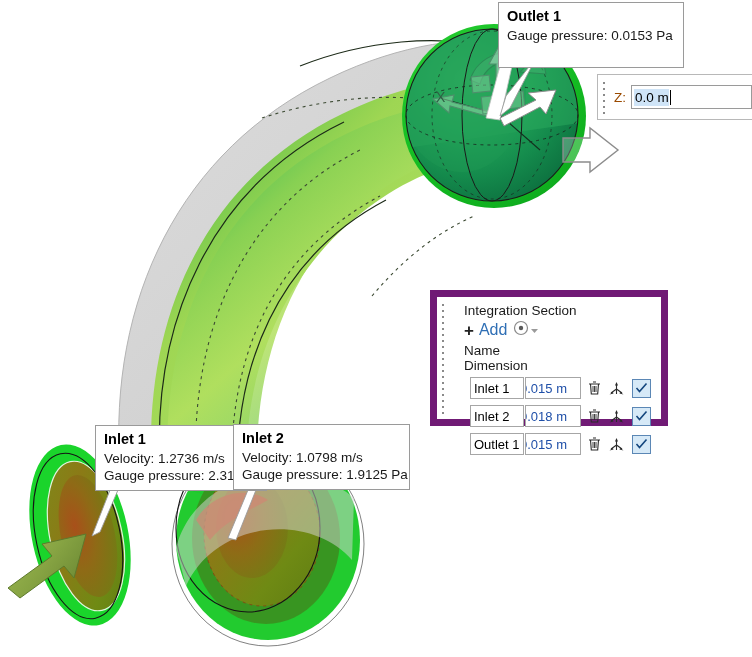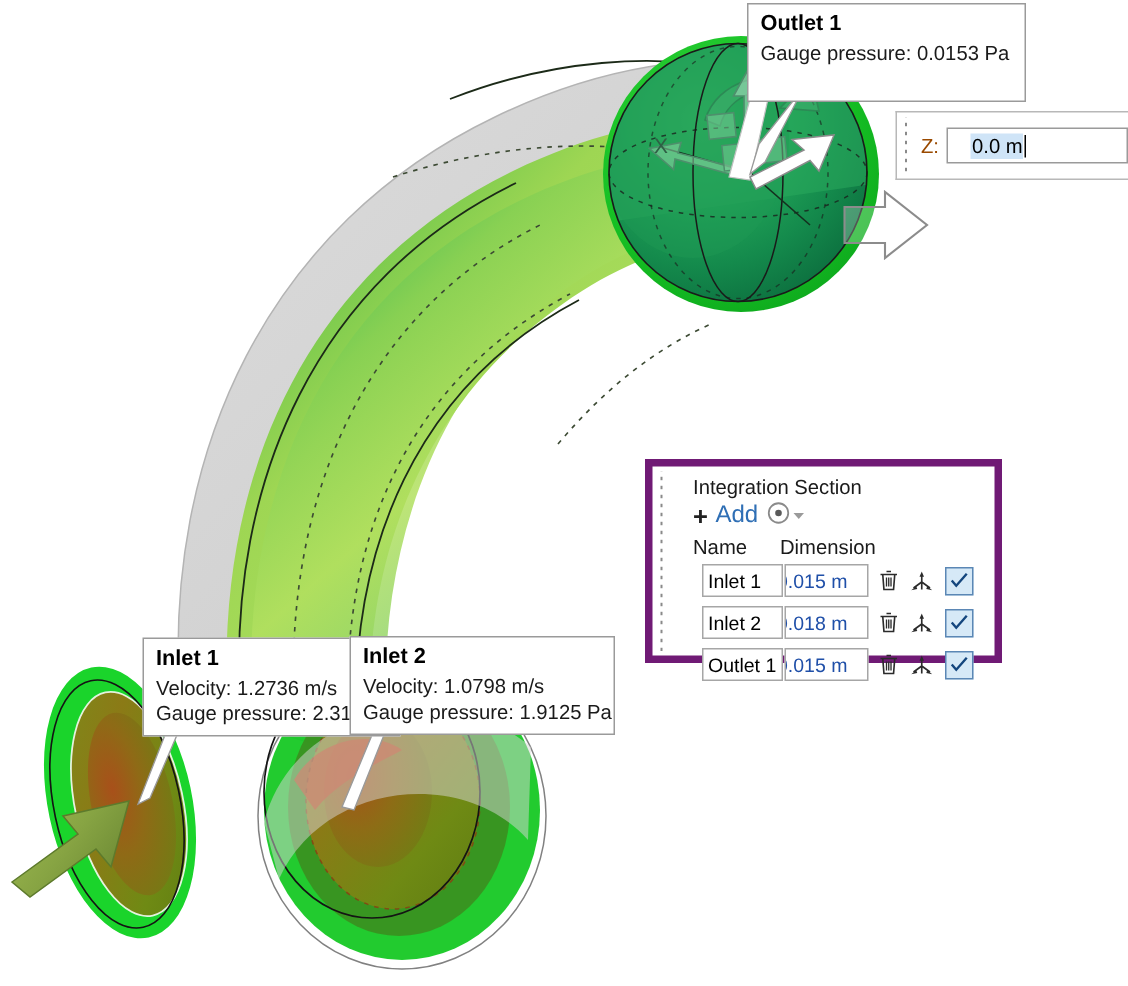--- a/index.html
+++ b/index.html
@@ -83,21 +83,21 @@
   }
   #z-input {
     flex: 1 1 auto;
     height: 24px;
     border: 1px solid #9a9a9a;
     background: #ffffff;
     margin-right: 0;
     display: flex;
     align-items: center;
     font-size: 13.5px;
-    padding-left: 15px;
+    padding-left: 2px;
     box-sizing: border-box;
     position: relative;
   }
   #z-input .sel {
     background: #cfe4f7;
     color: #000000;
     padding: 1px 0 1px 1px;
   }
   #z-input .caret {
     display: inline-block;
@@ -109,25 +109,24 @@
   }
 
   
   #integration-panel {
     position: absolute;
     left: 430px;
     top: 290px;
     width: 238px;
     height: 136px;
     background: #ffffff;
-    border: 5px solid #701a75;
+    border: 7px solid #701a75;
     box-sizing: border-box;
     display: flex;
     align-items: stretch;
-    margin-top: 16px;
   }
   #integration-panel .panel-body {
     flex: 1 1 auto;
     padding: 6px 6px 6px 2px;
     box-sizing: border-box;
   }
   .panel-title {
     font-size: 13.5px;
     color: #1a1a1a;
     margin: 0 0 2px 12px;
@@ -151,20 +150,21 @@
     margin-right: 6px;
   }
   .target-icon { display: inline-block; vertical-align: middle; }
   .caret-down { display: inline-block; vertical-align: middle; margin-left: 1px; }
 
   .col-head {
     display: flex;
     margin: 0 0 3px 12px;
     font-size: 13.5px;
     color: #1a1a1a;
+    flex-direction: column;
   }
   .col-head .ch-name { width: 58px; }
   .col-head .ch-dim  { width: 80px; }
 
   .sec-row {
     display: flex;
     align-items: center;
     margin: 0 0 4px 18px;
     height: 24px;
   }

